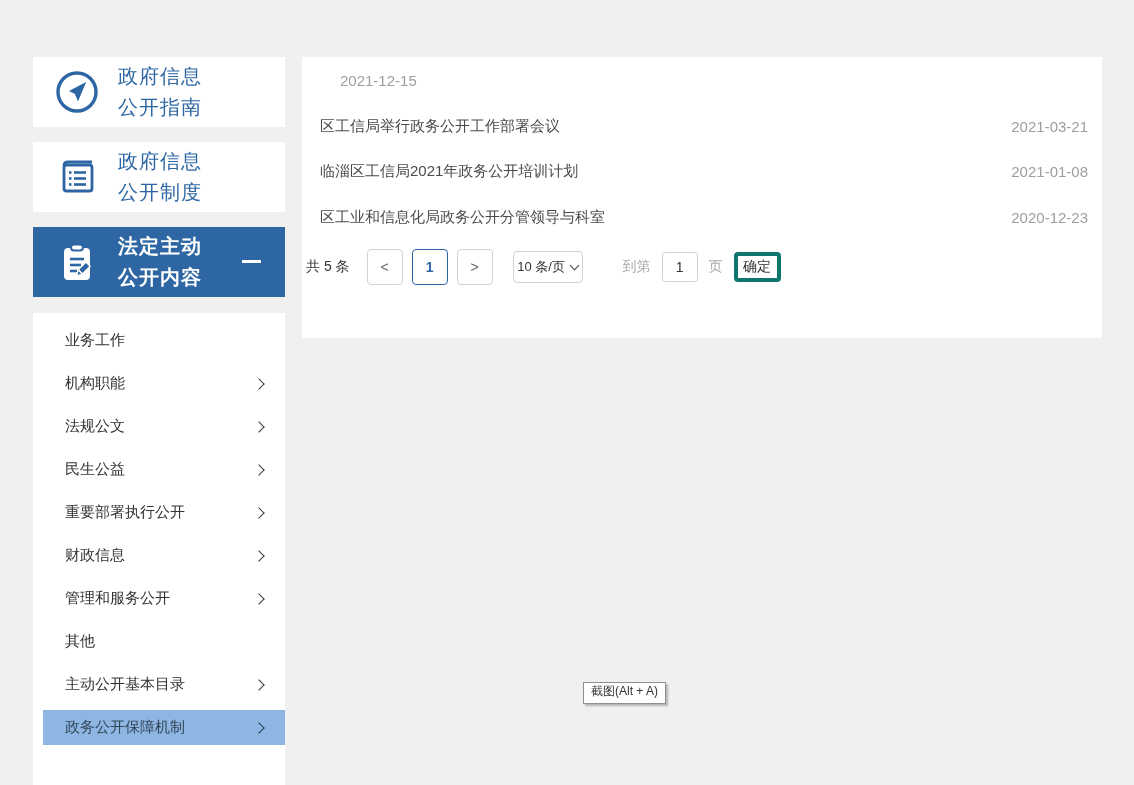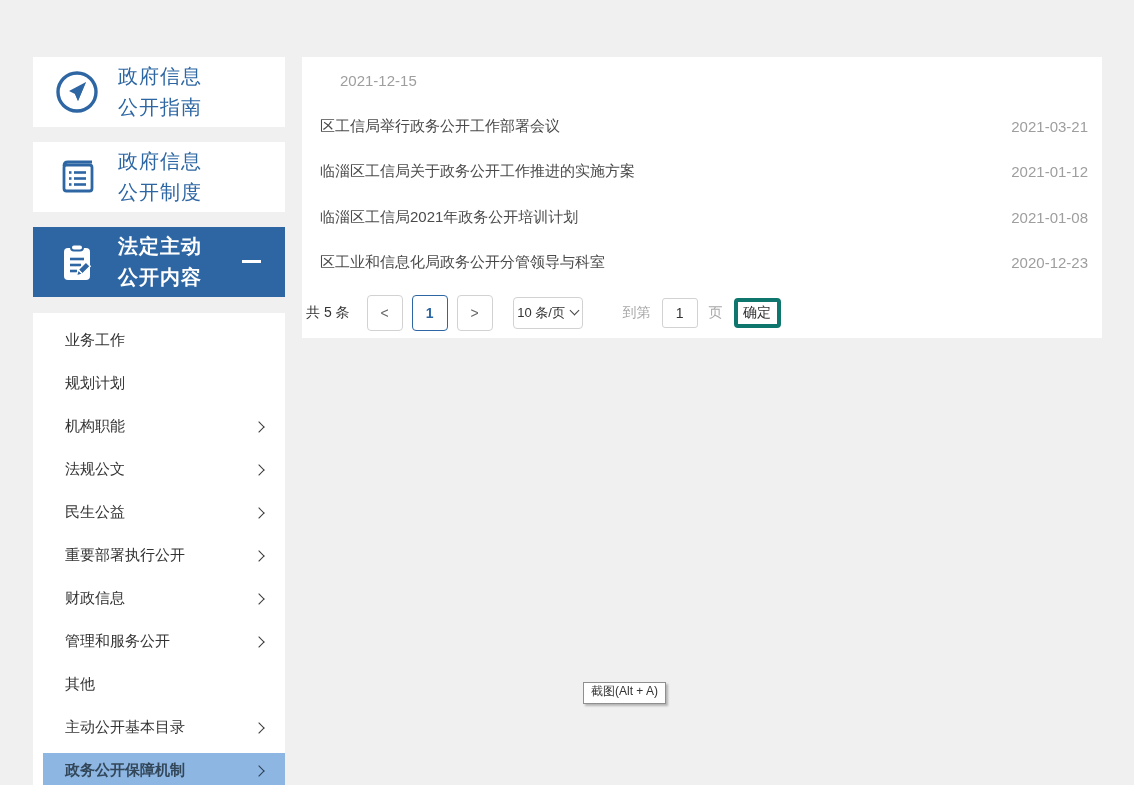--- a/index.html
+++ b/index.html
@@ -41,21 +41,21 @@
     padding-left:32px; font-size:15px; color:#333333; cursor:pointer;
   }
   .menu-item .chev {
     position:absolute; right:22px; top:50%;
     width:8px; height:8px;
     border-top:1.6px solid #3a3a3a; border-right:1.6px solid #3a3a3a;
     transform:translateY(-50%) rotate(45deg);
   }
   .menu-item.active {
     height:35px; margin:4px 0 4px 10px; padding-left:22px;
-    background:#8db6e3; font-weight:bold; color:#33475a;
+    background:#8db6e3; font-weight:normal; color:#33475a;
   }
   .menu-item.active .chev { border-color:#2c3e50; }
 
   
   .main-panel {
     position:absolute; left:302px; top:57px; width:800px; height:281px;
     background:#ffffff;
   }
   .article-row {
     height:45.5px; display:flex; align-items:center;
@@ -172,23 +172,20 @@
     <div>公开内容</div>
   </span>
   <span class="minus-bar"></span>
 </div>
 
 <nav class="side-menu">
     <div class="menu-item">
       <span>业务工作</span>
     </div>
     <div class="menu-item">
-      <span>规划计划</span>
-    </div>
-    <div class="menu-item">
       <span>机构职能</span>
       <span class="chev"></span>
     </div>
     <div class="menu-item">
       <span>法规公文</span>
       <span class="chev"></span>
     </div>
     <div class="menu-item">
       <span>民生公益</span>
       <span class="chev"></span>
@@ -219,24 +216,20 @@
   </nav>
 
 <main class="main-panel">
   <div>
       <div class="article-row">
         <span class="article-date">2021-12-15</span>
       </div>
       <div class="article-row">
         <a class="article-title">区工信局举行政务公开工作部署会议</a>
         <span class="article-date">2021-03-21</span>
-      </div>
-      <div class="article-row">
-        <a class="article-title">临淄区工信局关于政务公开工作推进的实施方案</a>
-        <span class="article-date">2021-01-12</span>
       </div>
       <div class="article-row">
         <a class="article-title">临淄区工信局2021年政务公开培训计划</a>
         <span class="article-date">2021-01-08</span>
       </div>
       <div class="article-row">
         <a class="article-title">区工业和信息化局政务公开分管领导与科室</a>
         <span class="article-date">2020-12-23</span>
       </div>
     </div>

